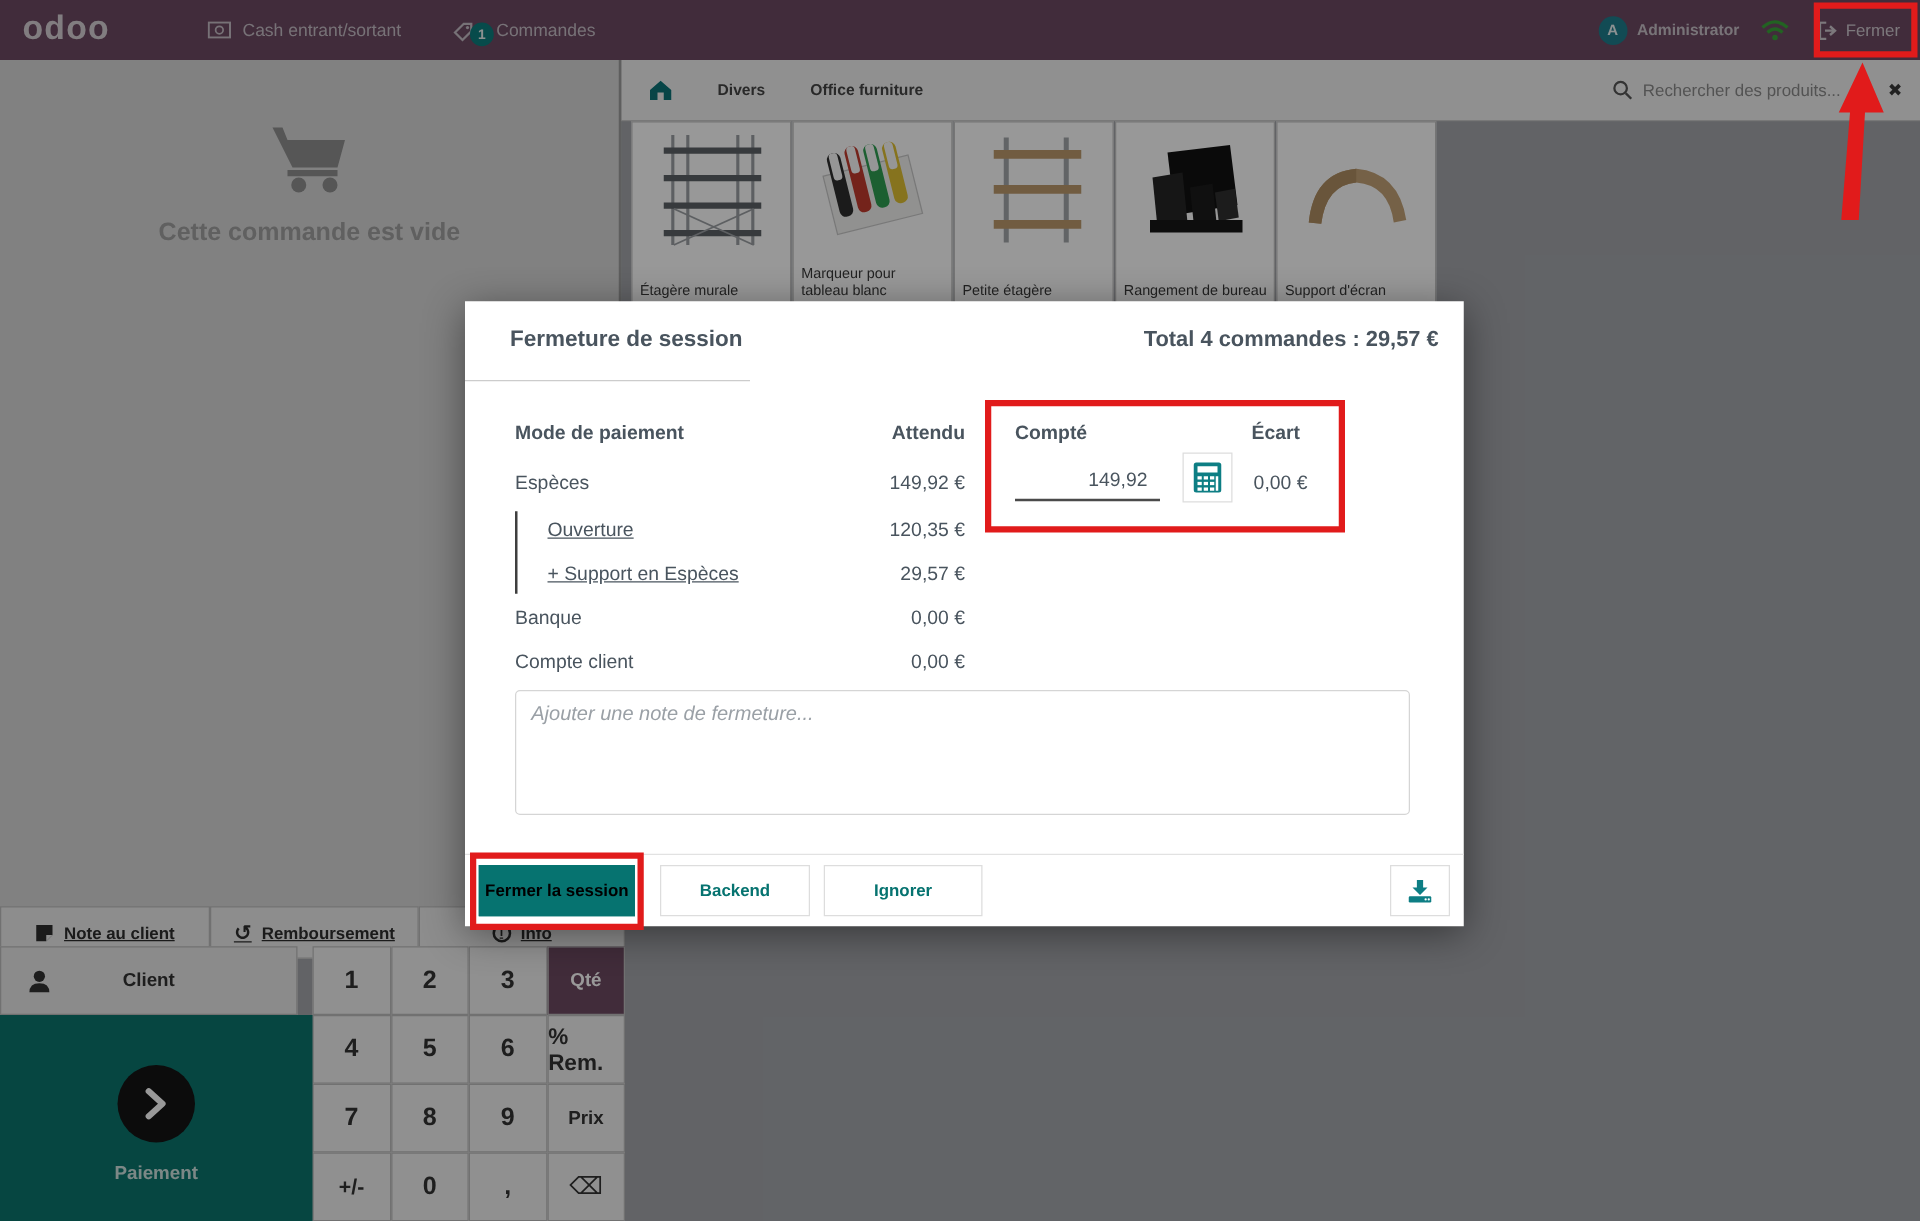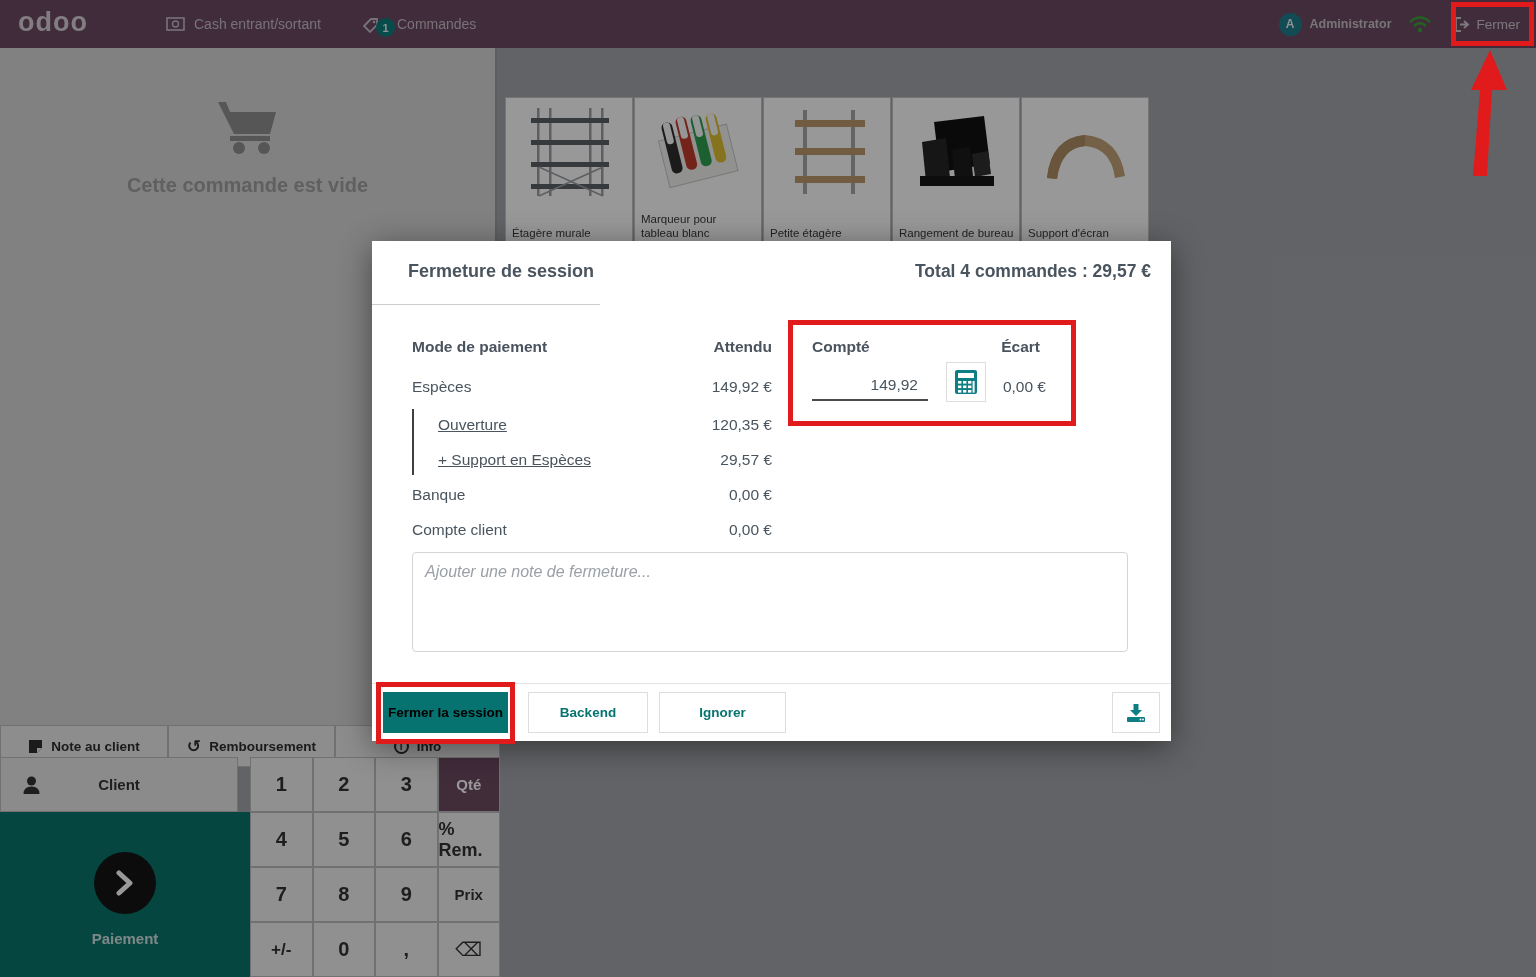--- a/index.html
+++ b/index.html
@@ -42,21 +42,21 @@
   
   .products { position:absolute; left:497px; top:97px; width:1039px; height:880px; background:#a4a6ab; z-index:1; }
   .pcard { position:absolute; top:0; width:128px; height:148px; background:#fdfdfd; border:1px solid #c4c4c4;
            cursor:pointer; }
   .pimg { display:block; margin:6px auto 0 auto; }
   .pname { position:absolute; left:6px; right:4px; bottom:4px; font-size:11.5px; color:#3a3a3a; line-height:1.22; }
 
   
   .ctrl-btn { position:absolute; top:725px; height:42px; background:#ececec; border:1px solid #bdbdbd;
               display:flex; align-items:center; justify-content:center; gap:8px; font-size:13.5px;
-              font-weight:bold; color:#2e2e2e; cursor:pointer; z-index:1; }
+              font-weight:bold; color:#2e2e2e; cursor:pointer; z-index:1;text-decoration:underline; }
   .client-row { position:absolute; left:0; top:757px; width:238px; height:55px; background:#e8e8e8;
                 border:1px solid #bdbdbd; display:flex; align-items:center; justify-content:center;
                 font-size:15px; font-weight:bold; color:#333; cursor:pointer; z-index:1; }
   .client-icon { position:absolute; left:22px; top:18px; }
   .numpad { position:absolute; left:250px; top:757px; width:250px; height:220px; display:grid;
             grid-template-columns:repeat(4,1fr); grid-template-rows:repeat(4,1fr); z-index:1; }
   .key { background:#f0f0f0; border:1px solid #bdbdbd; display:flex; align-items:center; justify-content:center;
          font-size:20px; font-weight:bold; color:#333; cursor:pointer; }
   .key.k-qty { background:#6d4a62; color:#fff; font-size:15px; }
   .key.k-rem { font-size:18px; }
@@ -153,20 +153,37 @@
       <div class="tb-close">
         <svg width="16" height="15" viewBox="0 0 16 15">
           <path d="M7 1 L2 1 L2 14 L7 14" fill="none" stroke="#cfc8cf" stroke-width="1.8"></path>
           <path d="M6 7.5 L13 7.5 M10 4 L14 7.5 L10 11" fill="none" stroke="#cfc8cf" stroke-width="1.9"></path>
         </svg>
         <span>Fermer</span>
       </div>
     </div>
   </header>
 
+  <div class="catbar">
+    <span class="home-btn">
+      <svg width="19" height="18" viewBox="0 0 19 18">
+        <path d="M1 9 L9.5 1.5 L18 9 L18 17 L12 17 L12 11 L7 11 L7 17 L1 17 Z" fill="#0d7377"></path>
+      </svg>
+    </span>
+    <span class="cat">Divers</span>
+    <span class="cat">Office furniture</span>
+    <div class="searchbox">
+      <svg width="16" height="16" viewBox="0 0 16 16">
+        <circle cx="6.5" cy="6.5" r="5" fill="none" stroke="#555" stroke-width="1.8"></circle>
+        <line x1="10.5" y1="10.5" x2="15" y2="15" stroke="#555" stroke-width="1.9"></line>
+      </svg>
+      <input type="text" placeholder="Rechercher des produits..." style="">
+      <span class="search-clear">✖</span>
+    </div>
+  </div>
 
   <div class="left-panel">
     <div class="empty-cart">
       <svg width="72" height="58" viewBox="0 0 72 58">
         <path d="M6 4 L14 4 L18 14 L64 14 L58 36 L22 36 Z" fill="#8f8f8f"></path>
         <rect x="18" y="38" width="40" height="5" fill="#8f8f8f"></rect>
         <circle cx="27" cy="50" r="6" fill="#8f8f8f"></circle>
         <circle cx="52" cy="50" r="6" fill="#8f8f8f"></circle>
       </svg>
       <div class="empty-cart-msg">Cette commande est vide</div>

